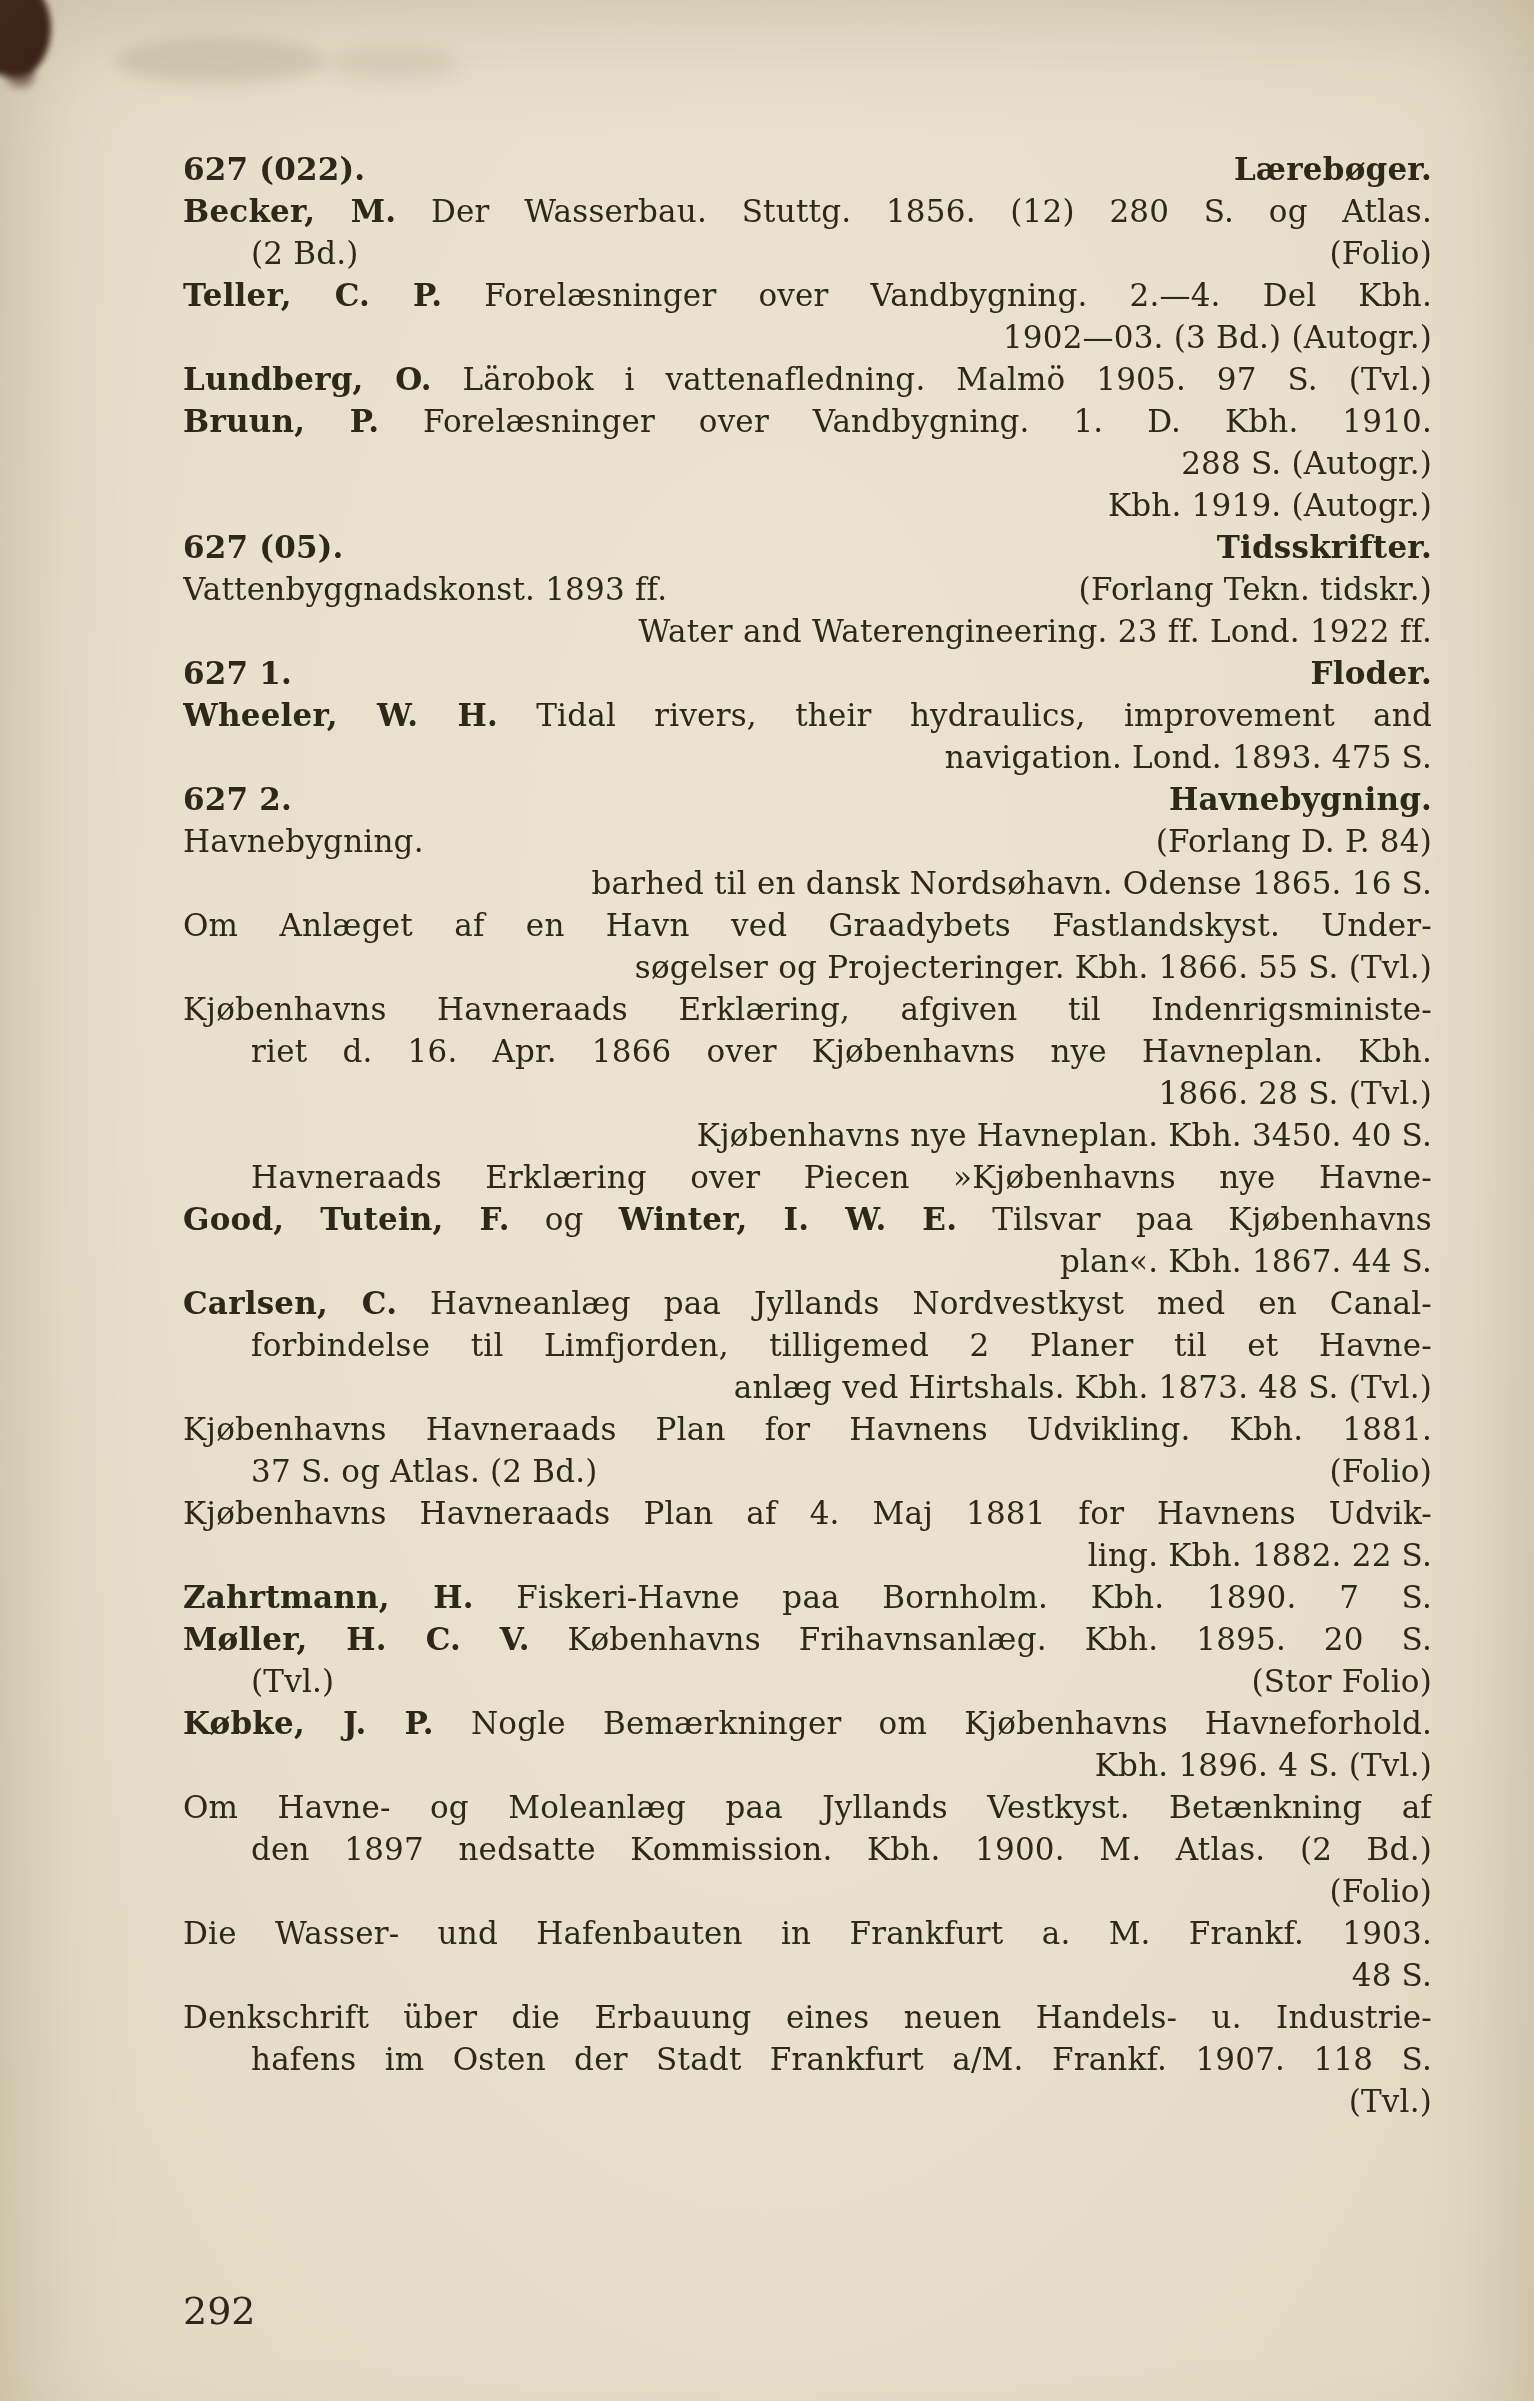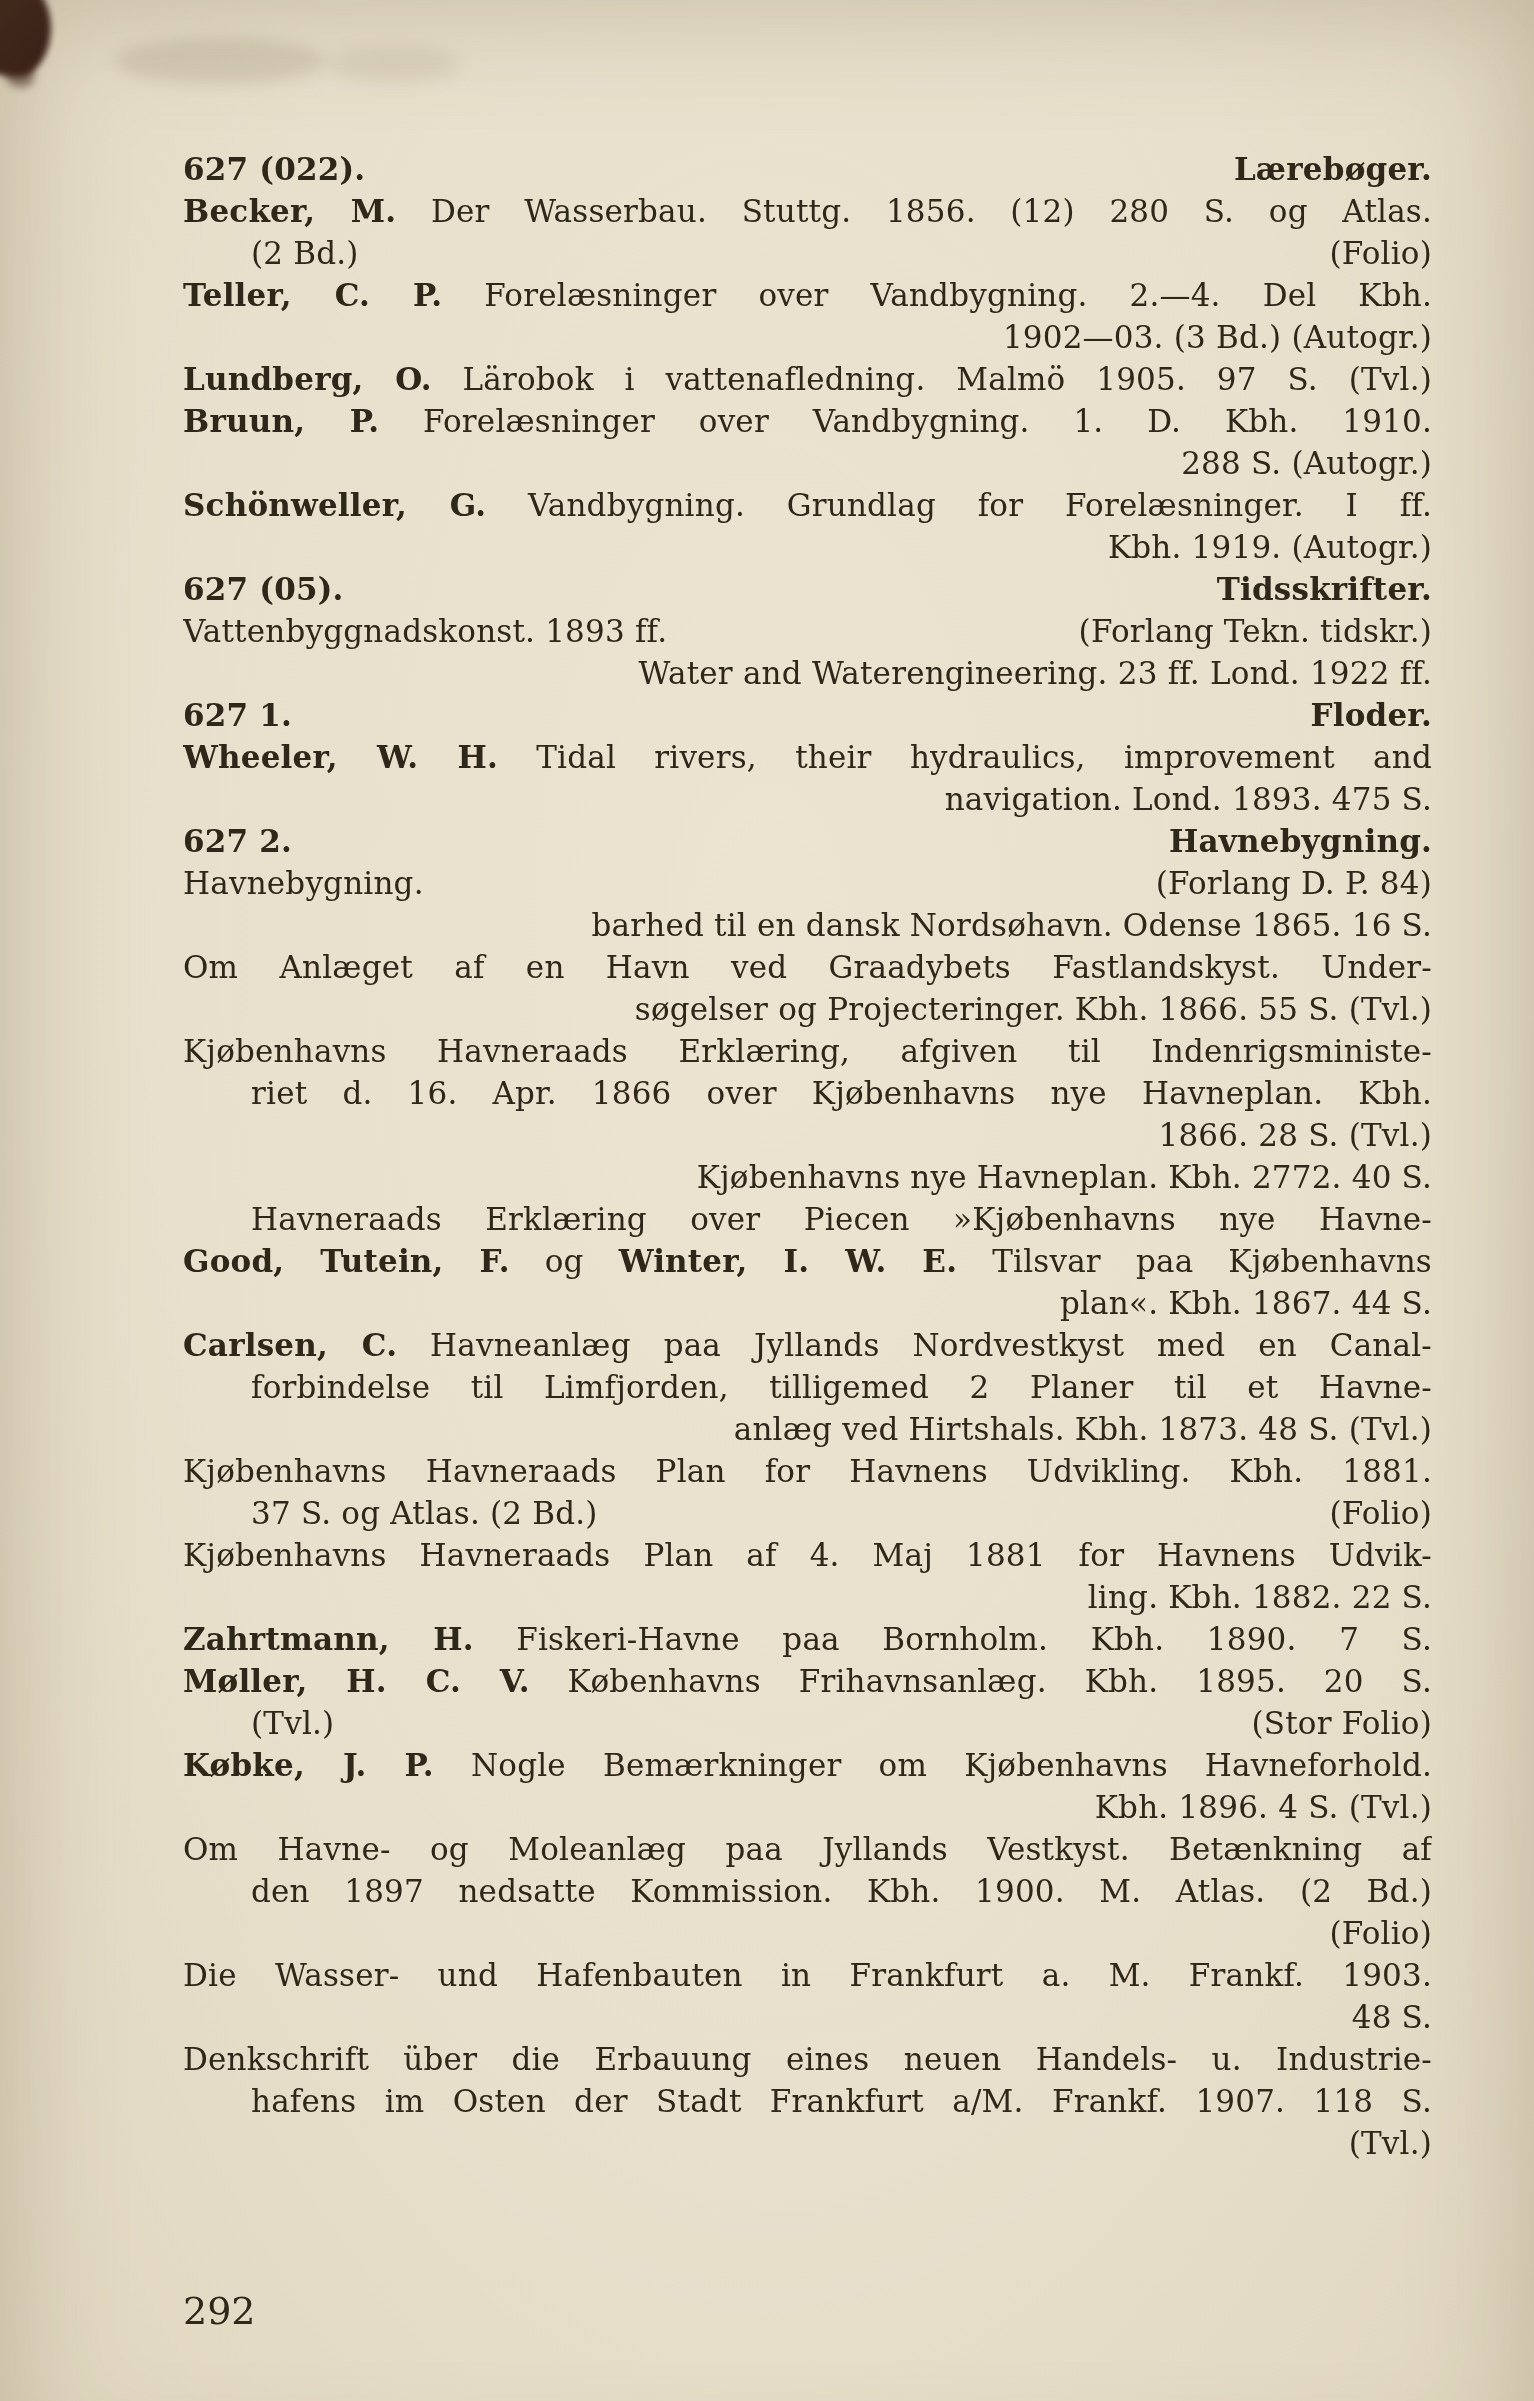--- a/index.html
+++ b/index.html
@@ -111,21 +111,20 @@
       <div class="line justify"><span><span class="bold">Becker, M.</span><span> Der Wasserbau. Stuttg. 1856. (12) 280 S. og Atlas.</span></span></div>
       <div class="line indent split">
         <span><span>(2 Bd.)</span></span>
         <span class="">(Folio)</span>
       </div>
       <div class="line justify"><span><span class="bold">Teller, C. P.</span><span> Forelæsninger over Vandbygning. 2.—4. Del Kbh.</span></span></div>
       <div class="line indent"><span><span>1902—03. (3 Bd.) (Autogr.)</span></span></div>
       <div class="line justify"><span><span class="bold">Lundberg, O.</span><span> Lärobok i vattenafledning. Malmö 1905. 97 S. (Tvl.)</span></span></div>
       <div class="line justify"><span><span class="bold">Bruun, P.</span><span> Forelæsninger over Vandbygning. 1. D. Kbh. 1910.</span></span></div>
       <div class="line indent"><span><span>288 S. (Autogr.)</span></span></div>
-      <div class="line justify"><span><span class="bold">Schönweller, G.</span><span> Vandbygning. Grundlag for Forelæsninger. I ff.</span></span></div>
       <div class="line indent"><span><span>Kbh. 1919. (Autogr.)</span></span></div>
       <div class="line split">
         <span><span class="bold">627 (05).</span></span>
         <span class="bold">Tidsskrifter.</span>
       </div>
       <div class="line split">
         <span><span>Vattenbyggnadskonst. 1893 ff.</span></span>
         <span class="">(Forlang Tekn. tidskr.)</span>
       </div>
       <div class="line"><span><span>Water and Waterengineering. 23 ff. Lond. 1922 ff.</span></span></div>
@@ -142,21 +141,21 @@
       <div class="line split">
         <span><span>Havnebygning.</span></span>
         <span class="">(Forlang D. P. 84)</span>
       </div>
       <div class="line indent"><span><span>barhed til en dansk Nordsøhavn. Odense 1865. 16 S.</span></span></div>
       <div class="line justify"><span><span>Om Anlæget af en Havn ved Graadybets Fastlandskyst. Under-</span></span></div>
       <div class="line indent"><span><span>søgelser og Projecteringer. Kbh. 1866. 55 S. (Tvl.)</span></span></div>
       <div class="line justify"><span><span>Kjøbenhavns Havneraads Erklæring, afgiven til Indenrigsministe-</span></span></div>
       <div class="line indent justify"><span><span>riet d. 16. Apr. 1866 over Kjøbenhavns nye Havneplan. Kbh.</span></span></div>
       <div class="line indent"><span><span>1866. 28 S. (Tvl.)</span></span></div>
-      <div class="line"><span><span>Kjøbenhavns nye Havneplan. Kbh. 2772. 40 S.</span></span></div>
+      <div class="line"><span><span>Kjøbenhavns nye Havneplan. Kbh. 3450. 40 S.</span></span></div>
       <div class="line indent justify"><span><span>Havneraads Erklæring over Piecen »Kjøbenhavns nye Havne-</span></span></div>
       <div class="line justify"><span><span class="bold">Good, Tutein, F.</span><span> og </span><span class="bold">Winter, I. W. E.</span><span> Tilsvar paa Kjøbenhavns</span></span></div>
       <div class="line indent"><span><span>plan«. Kbh. 1867. 44 S.</span></span></div>
       <div class="line justify"><span><span class="bold">Carlsen, C.</span><span> Havneanlæg paa Jyllands Nordvestkyst med en Canal-</span></span></div>
       <div class="line indent justify"><span><span>forbindelse til Limfjorden, tilligemed 2 Planer til et Havne-</span></span></div>
       <div class="line indent"><span><span>anlæg ved Hirtshals. Kbh. 1873. 48 S. (Tvl.)</span></span></div>
       <div class="line justify"><span><span>Kjøbenhavns Havneraads Plan for Havnens Udvikling. Kbh. 1881.</span></span></div>
       <div class="line indent split">
         <span><span>37 S. og Atlas. (2 Bd.)</span></span>
         <span class="">(Folio)</span>

